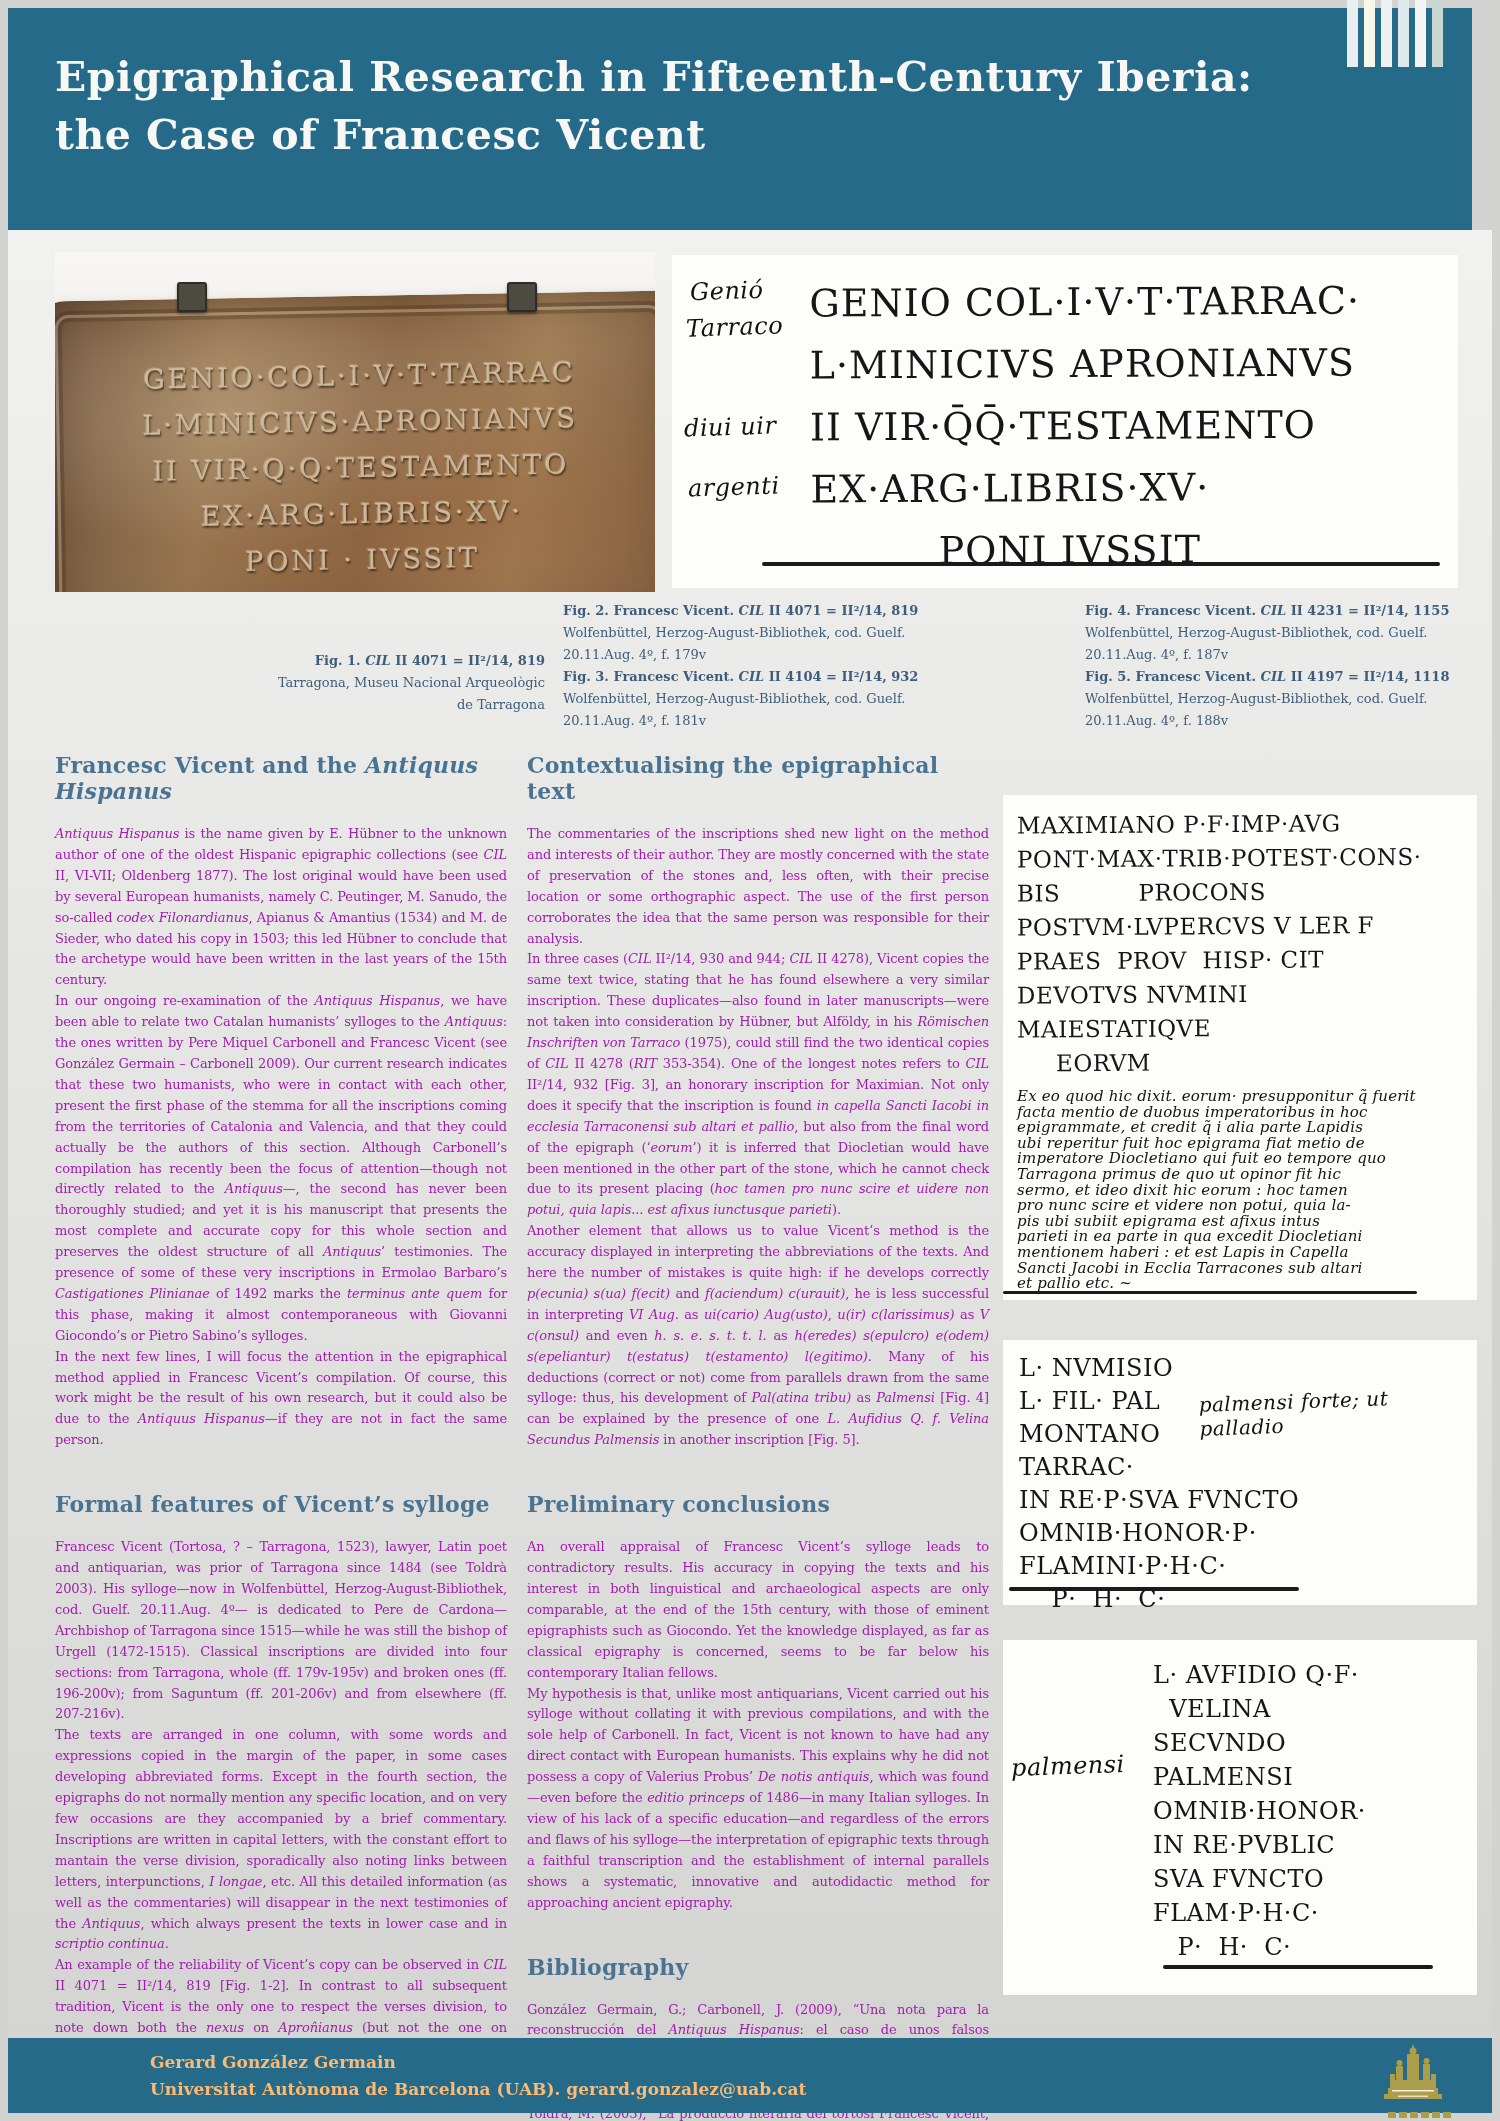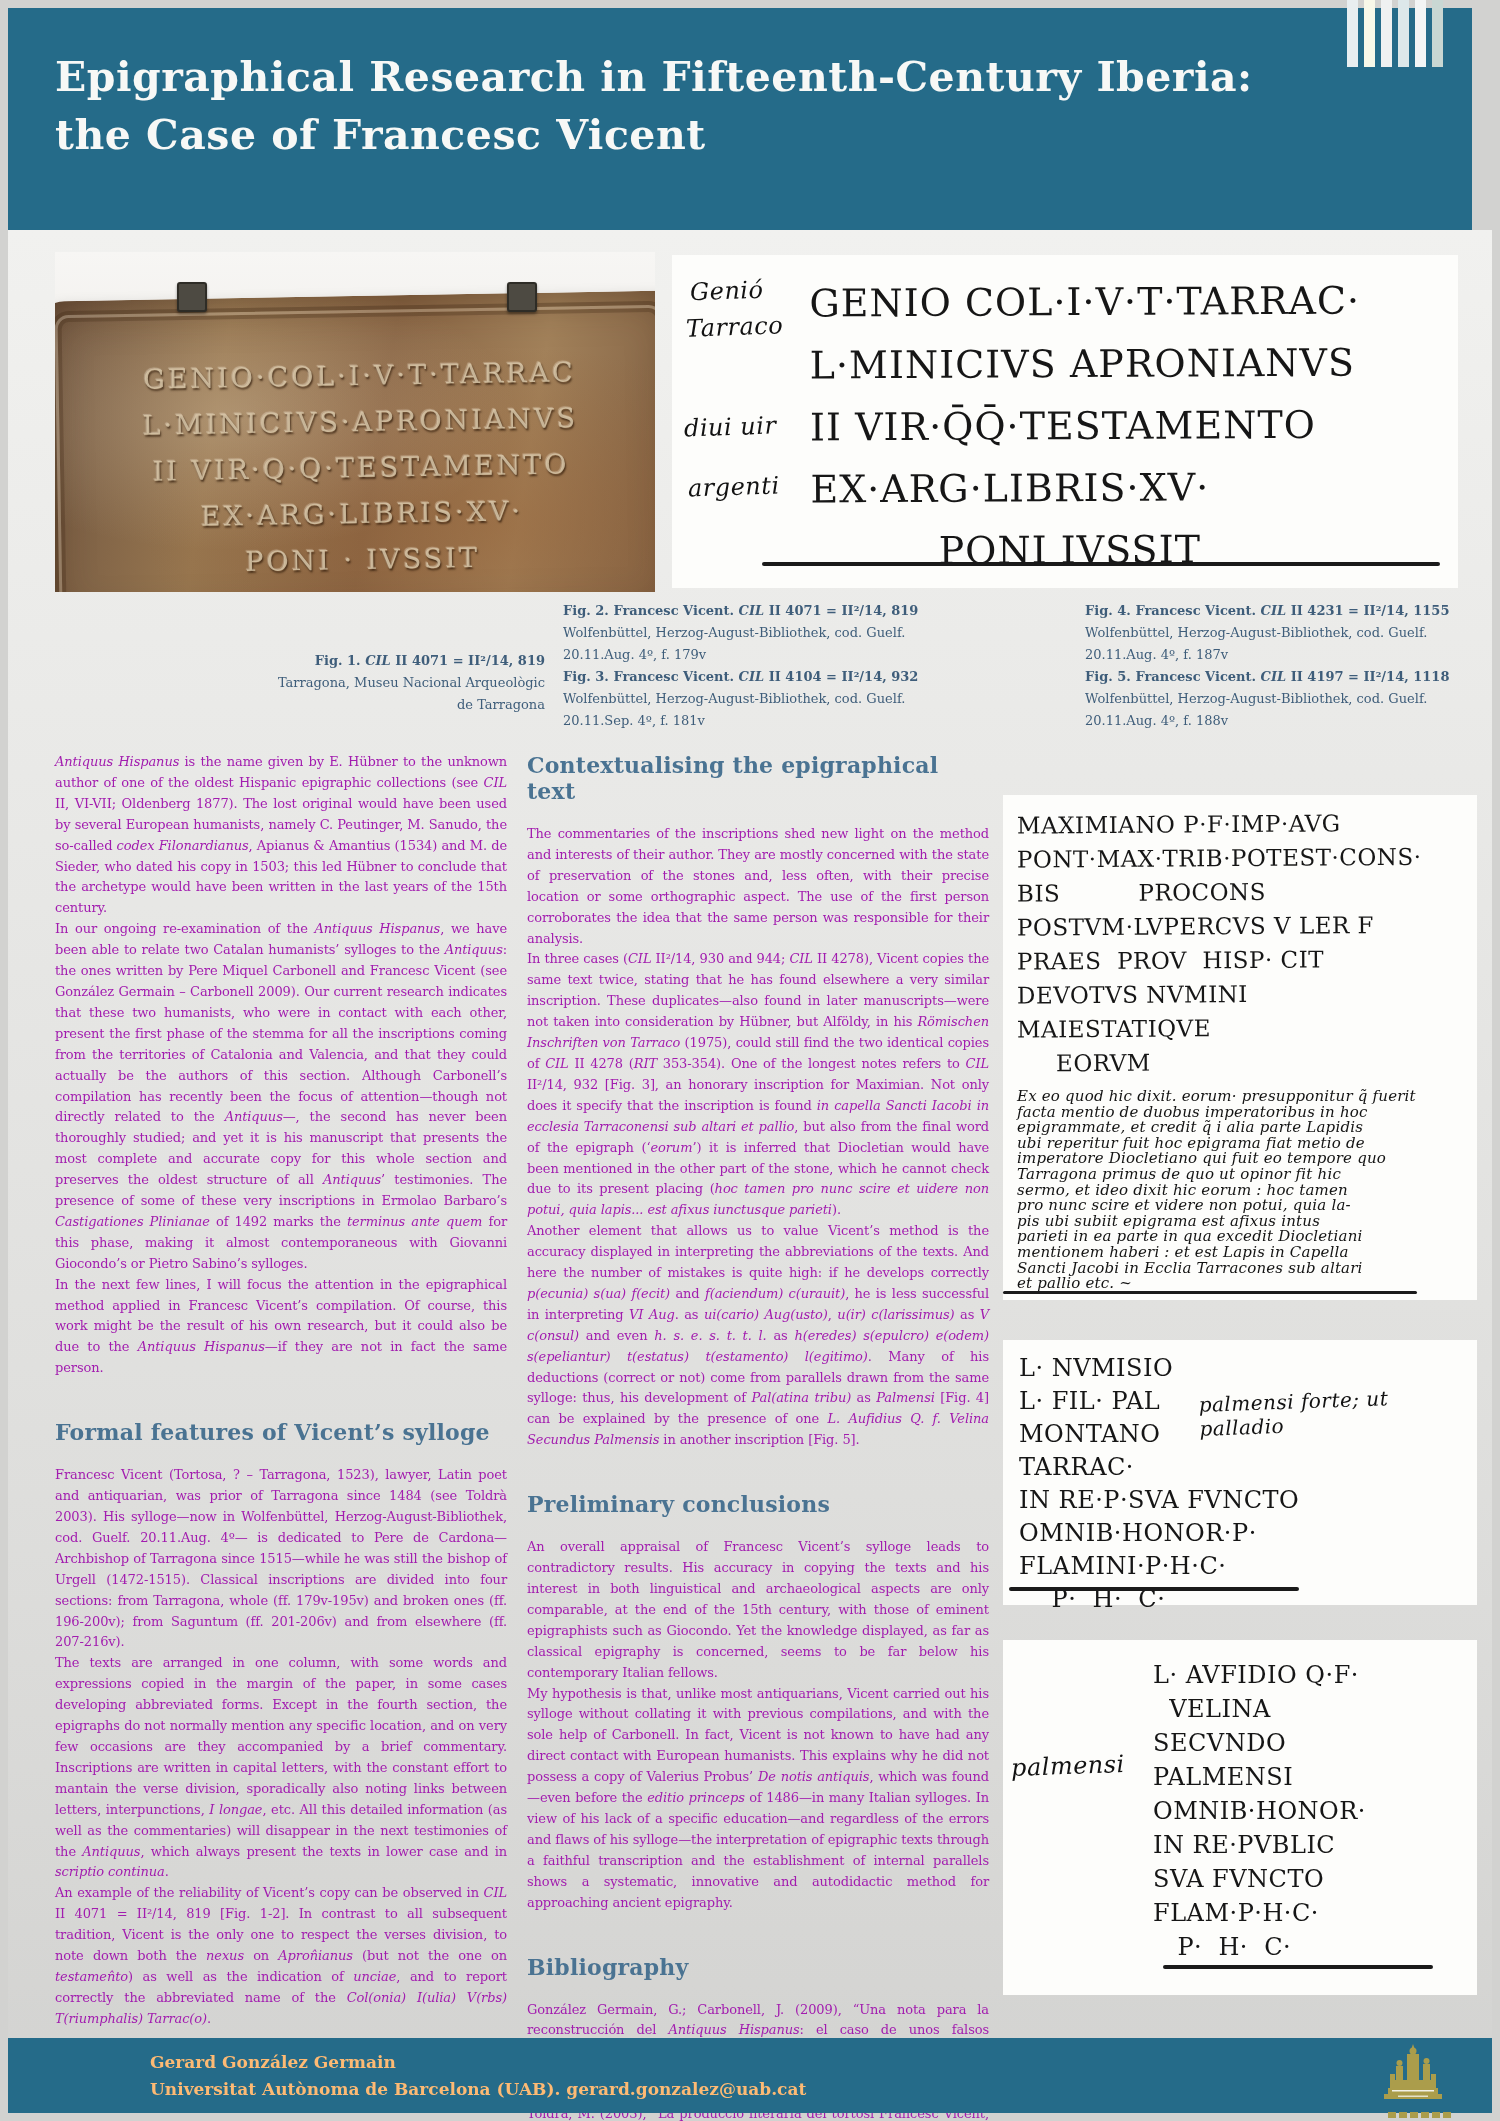--- a/index.html
+++ b/index.html
@@ -133,38 +133,39 @@
     </div>
   <div class="caption caps-mid">
     <div>
         <div class="cap-line cap-bold">Fig. 2. Francesc Vicent. <i>CIL</i> II 4071 = II²/14, 819</div>
         <div class="cap-line">Wolfenbüttel, Herzog-August-Bibliothek, cod. Guelf.</div>
         <div class="cap-line">20.11.Aug. 4º, f. 179v</div>
       </div>
     <div>
         <div class="cap-line cap-bold">Fig. 3. Francesc Vicent. <i>CIL</i> II 4104 = II²/14, 932</div>
         <div class="cap-line">Wolfenbüttel, Herzog-August-Bibliothek, cod. Guelf.</div>
-        <div class="cap-line">20.11.Sep. 4º, f. 181v</div>
+        <div class="cap-line">20.11.Aug. 4º, f. 181v</div>
       </div>
   </div>
   <div class="caption caps-right">
     <div>
         <div class="cap-line cap-bold">Fig. 4. Francesc Vicent. <i>CIL</i> II 4231 = II²/14, 1155</div>
         <div class="cap-line">Wolfenbüttel, Herzog-August-Bibliothek, cod. Guelf.</div>
         <div class="cap-line">20.11.Aug. 4º, f. 187v</div>
       </div>
     <div>
         <div class="cap-line cap-bold">Fig. 5. Francesc Vicent. <i>CIL</i> II 4197 = II²/14, 1118</div>
         <div class="cap-line">Wolfenbüttel, Herzog-August-Bibliothek, cod. Guelf.</div>
         <div class="cap-line">20.11.Aug. 4º, f. 188v</div>
       </div>
   </div>
 
   <div class="col col1">
     <div class="section">
+      <h2 class="sec-heading">Francesc Vicent and the <i>Antiquus Hispanus</i></h2>
       <div>
           <p class="para"><i>Antiquus Hispanus</i> is the name given by E. Hübner to the unknown author of one of the oldest Hispanic epigraphic collections (see <i>CIL</i> II, VI-VII; Oldenberg 1877). The lost original would have been used by several European humanists, namely C. Peutinger, M. Sanudo, the so-called <i>codex Filonardianus</i>, Apianus &amp; Amantius (1534) and M. de Sieder, who dated his copy in 1503; this led Hübner to conclude that the archetype would have been written in the last years of the 15th century.</p>
           <p class="para">In our ongoing re-examination of the <i>Antiquus Hispanus</i>, we have been able to relate two Catalan humanists’ sylloges to the <i>Antiquus</i>: the ones written by Pere Miquel Carbonell and Francesc Vicent (see González Germain – Carbonell 2009). Our current research indicates that these two humanists, who were in contact with each other, present the first phase of the stemma for all the inscriptions coming from the territories of Catalonia and Valencia, and that they could actually be the authors of this section. Although Carbonell’s compilation has recently been the focus of attention—though not directly related to the <i>Antiquus</i>—, the second has never been thoroughly studied; and yet it is his manuscript that presents the most complete and accurate copy for this whole section and preserves the oldest structure of all <i>Antiquus</i>’ testimonies. The presence of some of these very inscriptions in Ermolao Barbaro’s <i>Castigationes Plinianae</i> of 1492 marks the <i>terminus ante quem</i> for this phase, making it almost contemporaneous with Giovanni Giocondo’s or Pietro Sabino’s sylloges.</p>
           <p class="para">In the next few lines, I will focus the attention in the epigraphical method applied in Francesc Vicent’s compilation. Of course, this work might be the result of his own research, but it could also be due to the <i>Antiquus Hispanus</i>—if they are not in fact the same person.</p>
         </div>
     </div>
     <div class="section">
       <h2 class="sec-heading">Formal features of Vicent’s sylloge</h2>
       <div>
           <p class="para">Francesc Vicent (Tortosa, ? – Tarragona, 1523), lawyer, Latin poet and antiquarian, was prior of Tarragona since 1484 (see Toldrà 2003). His sylloge—now in Wolfenbüttel, Herzog-August-Bibliothek, cod. Guelf. 20.11.Aug. 4º— is dedicated to Pere de Cardona—Archbishop of Tarragona since 1515—while he was still the bishop of Urgell (1472-1515). Classical inscriptions are divided into four sections: from Tarragona, whole (ff. 179v-195v) and broken ones (ff. 196-200v); from Saguntum (ff. 201-206v) and from elsewhere (ff. 207-216v).</p>

